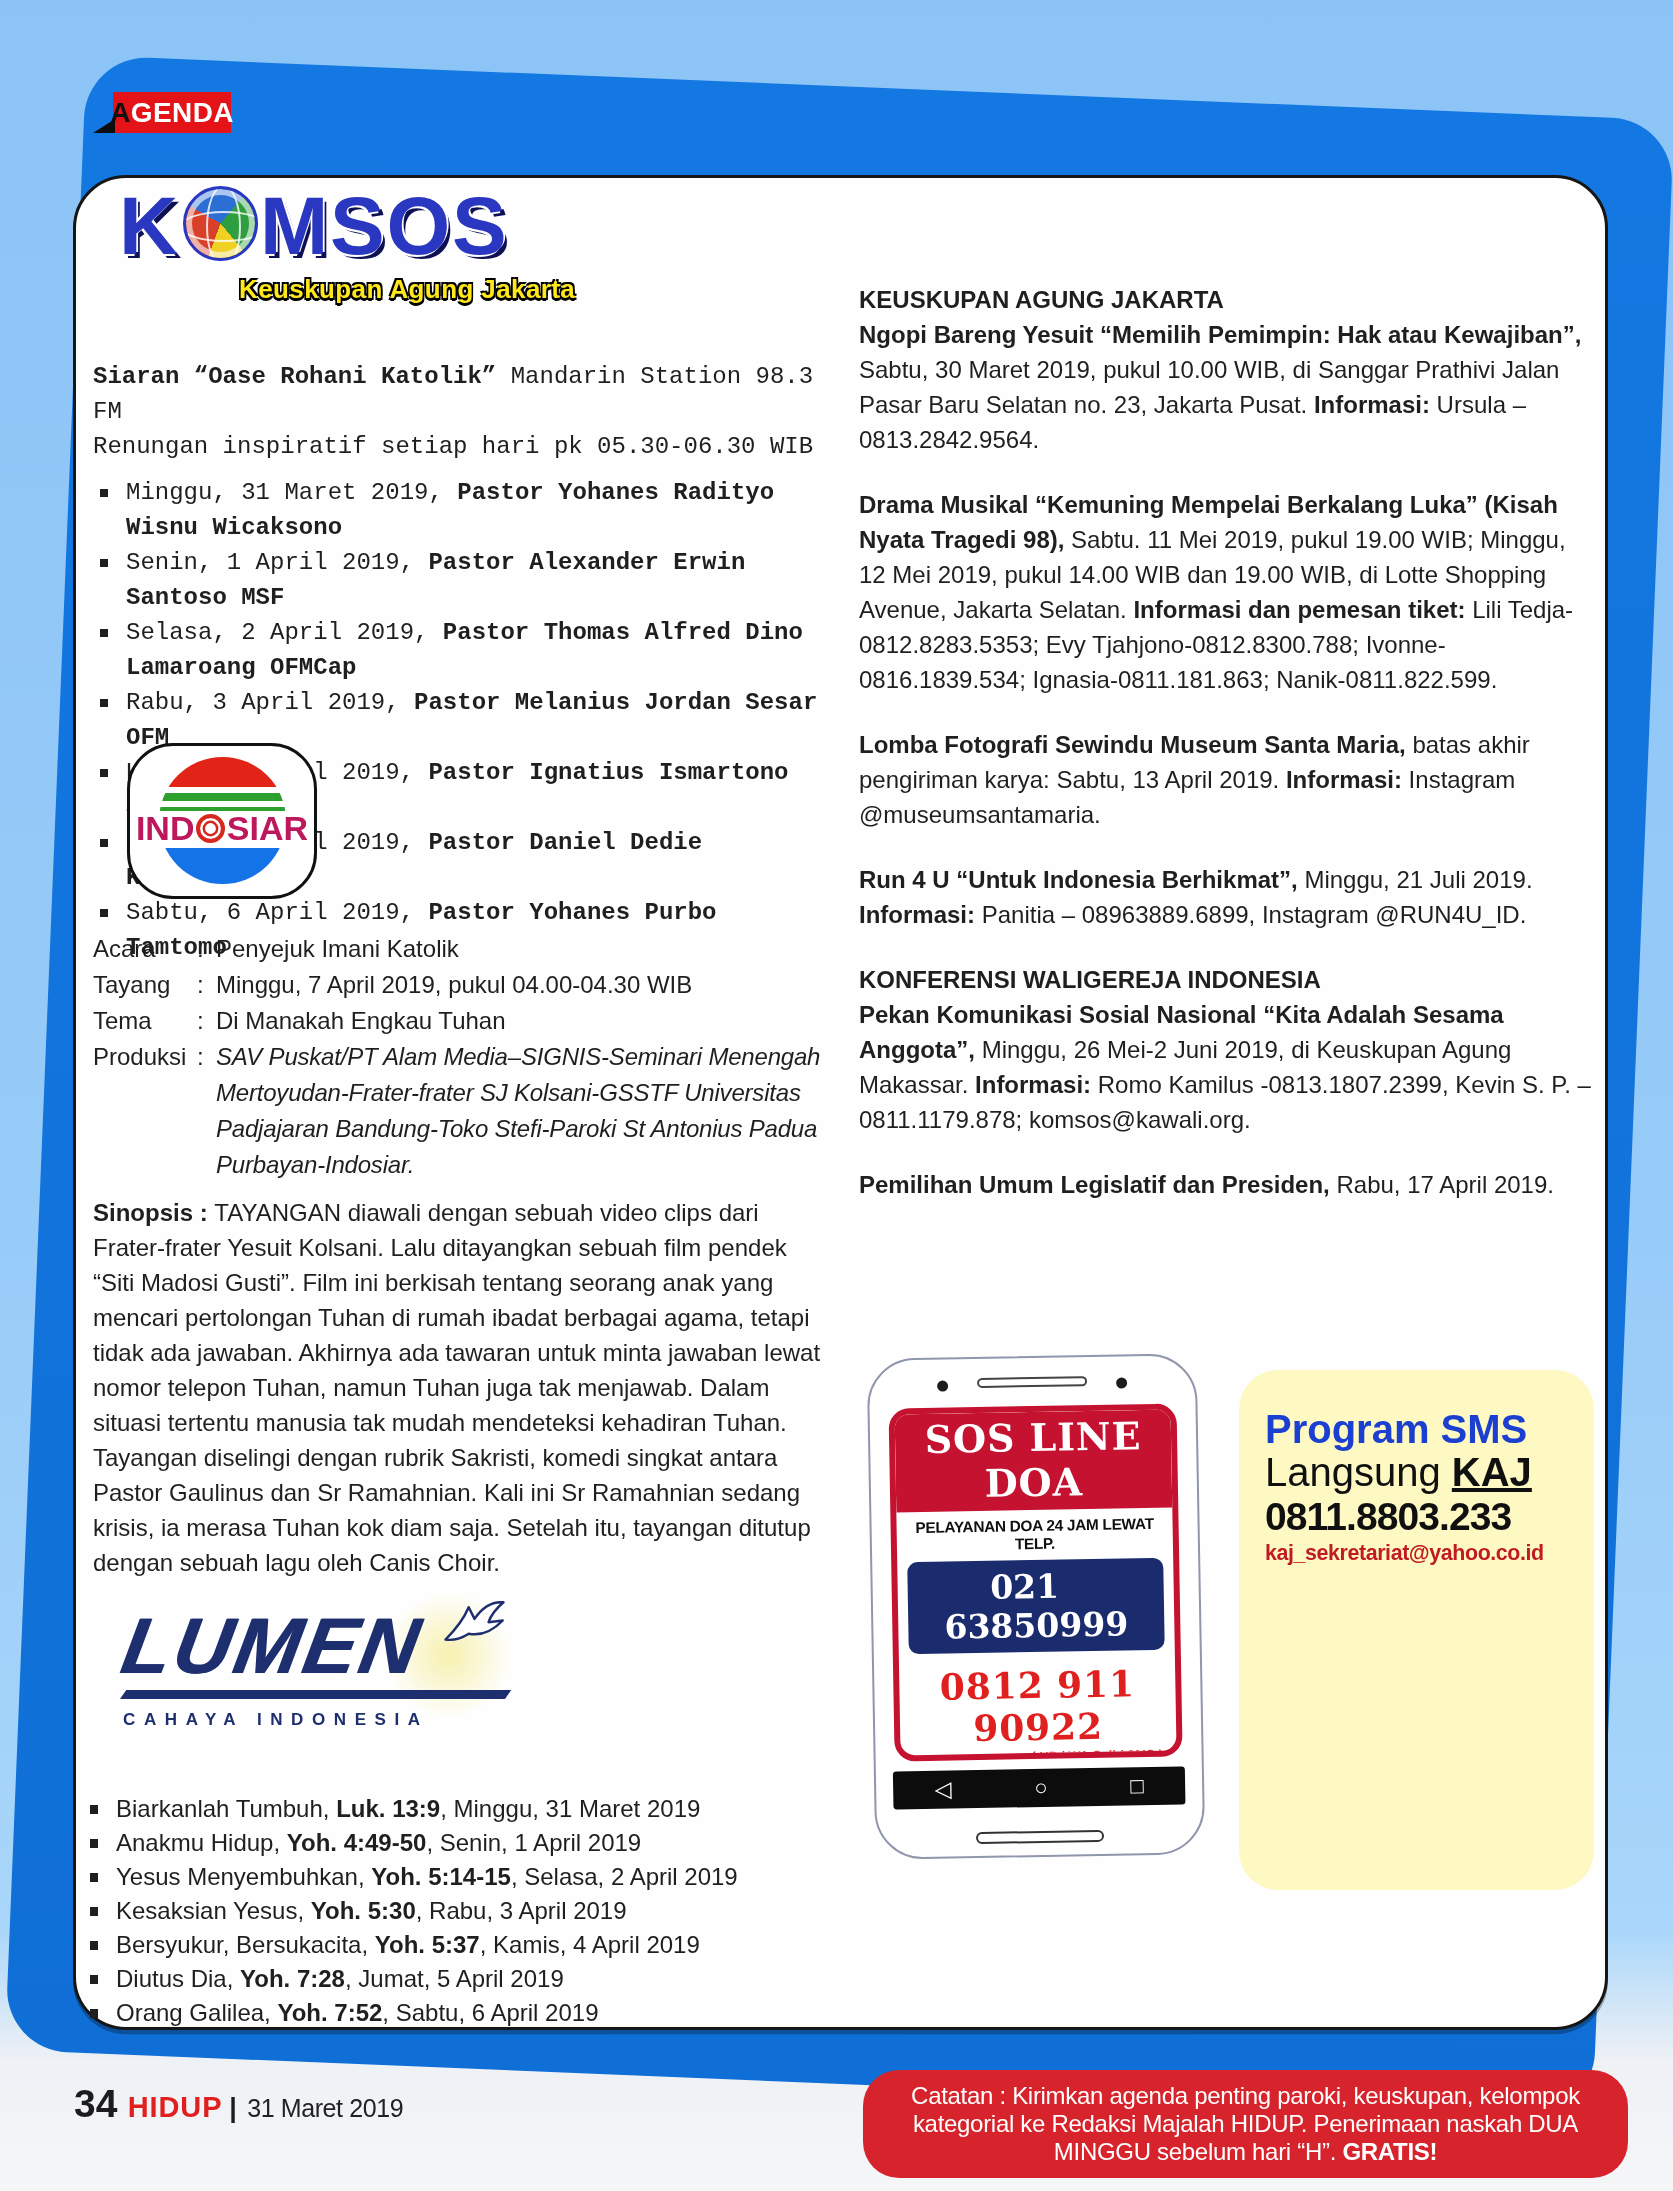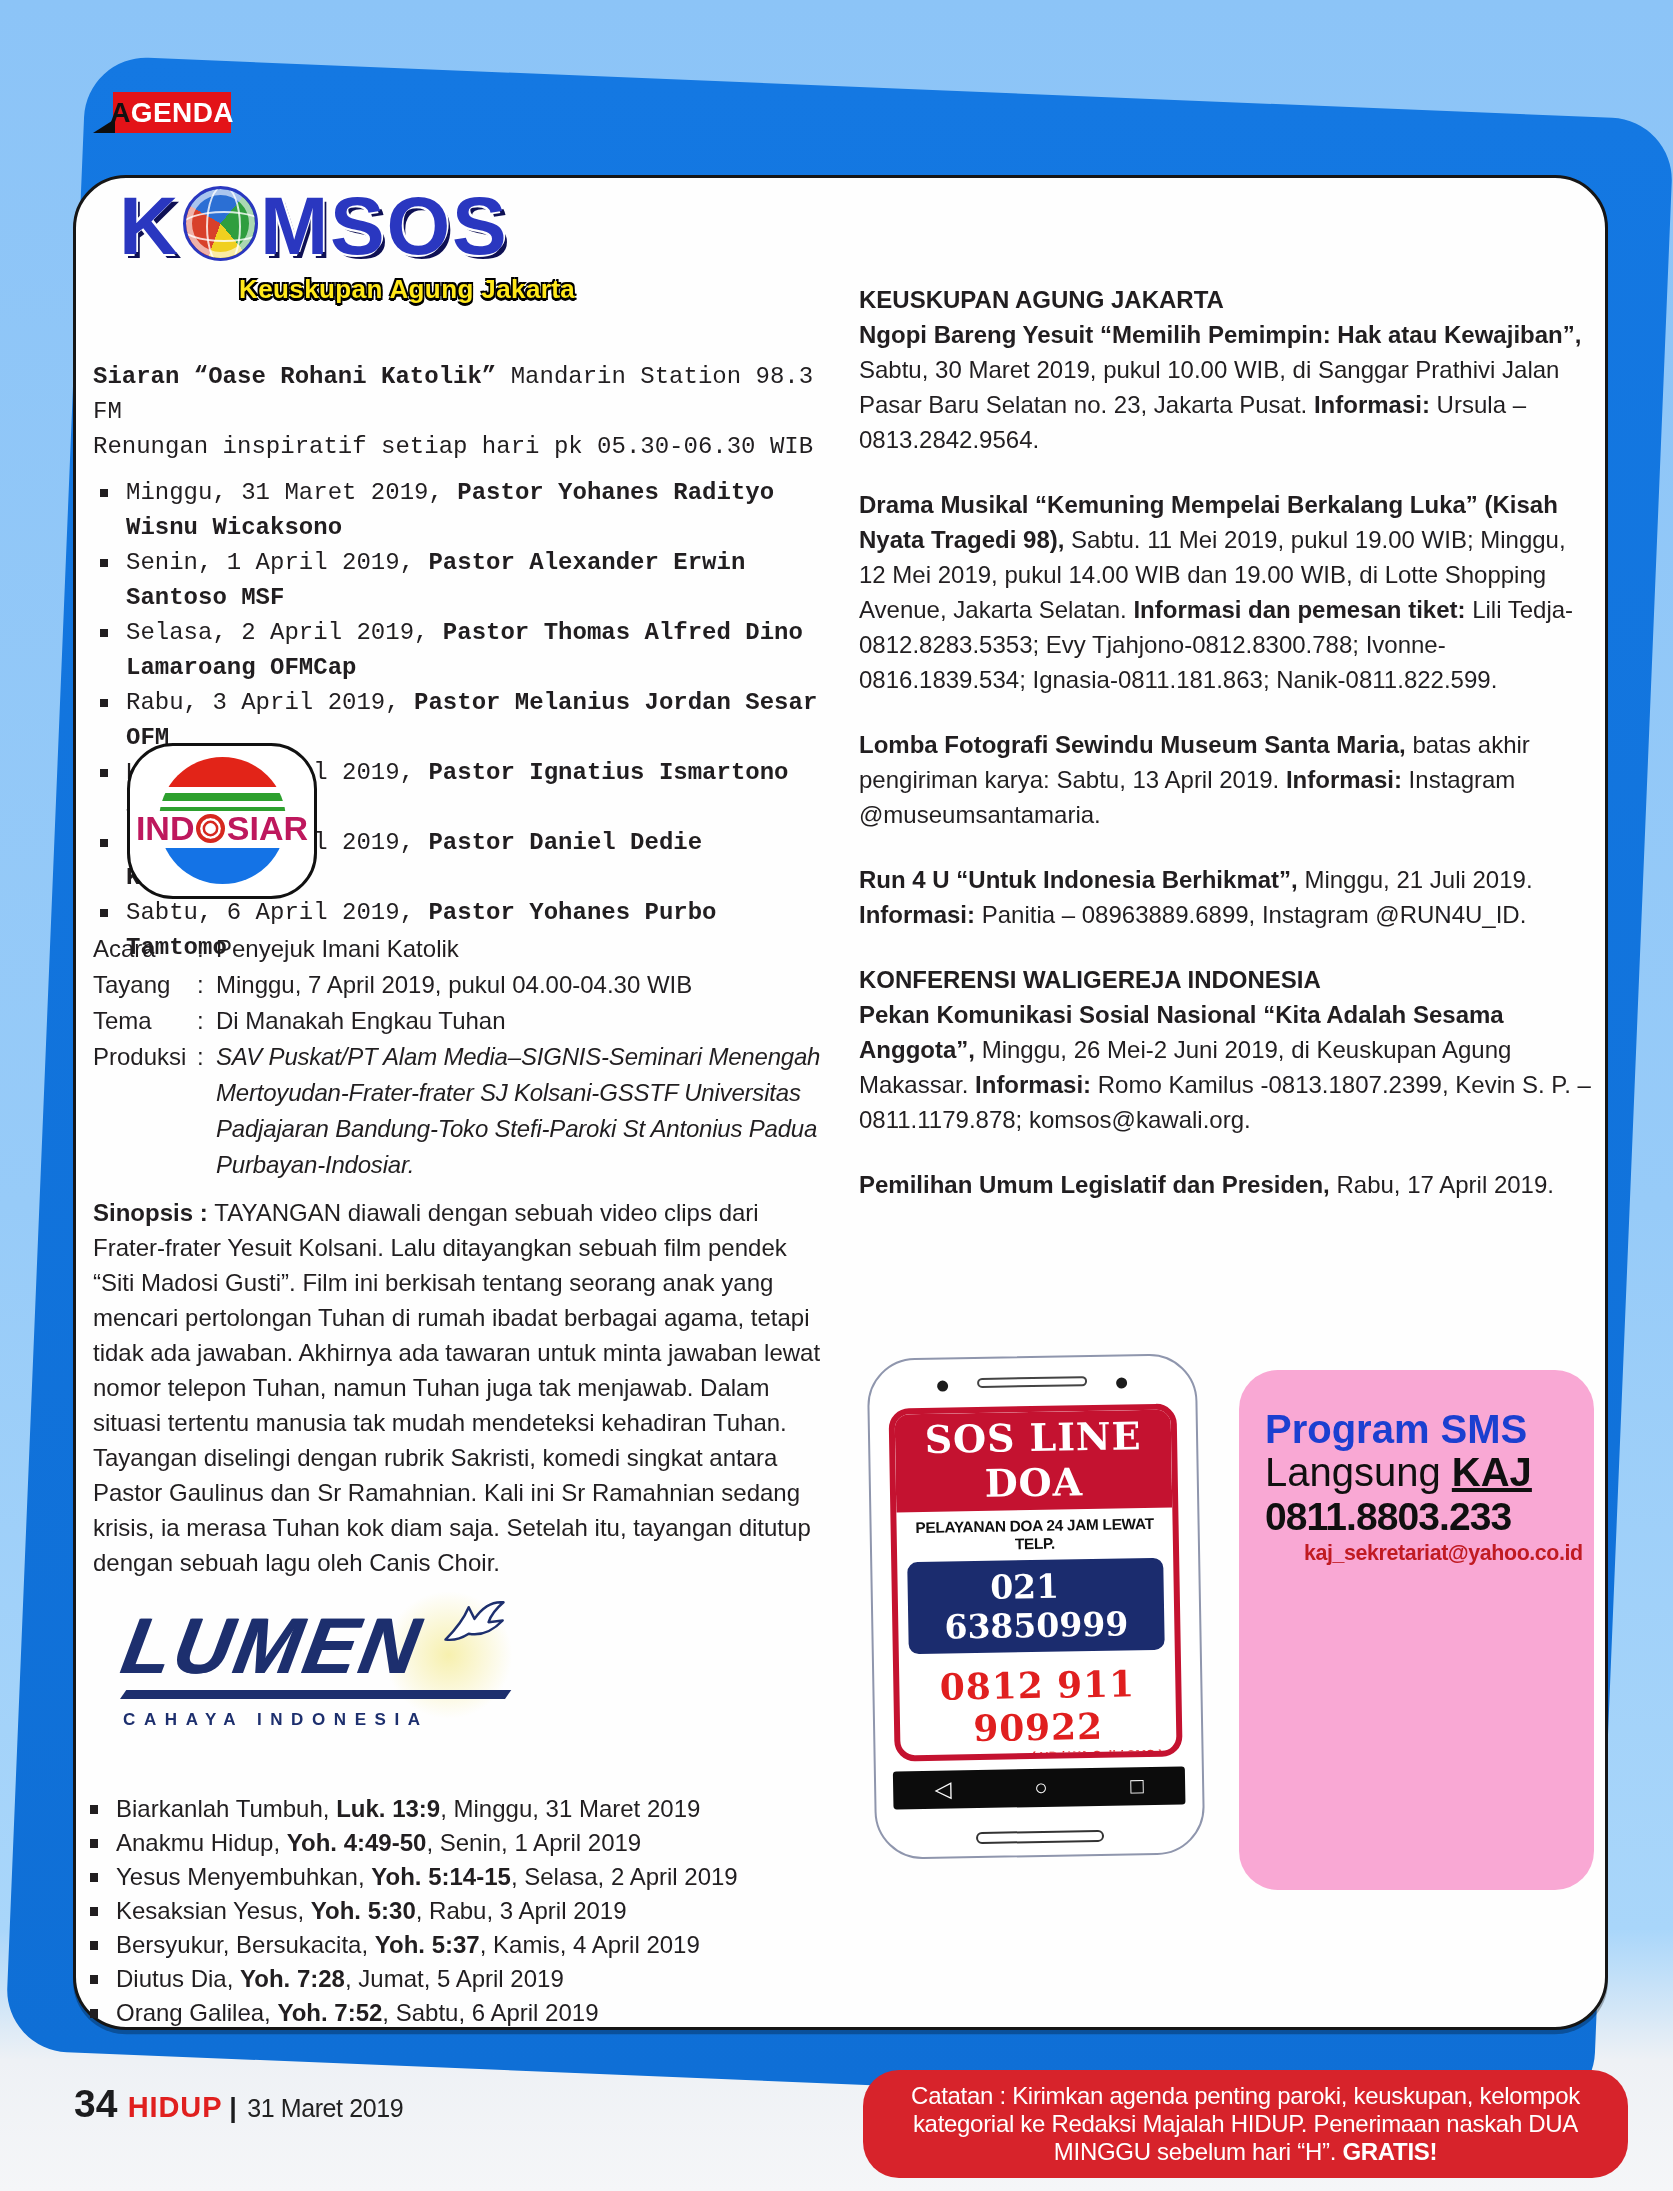--- a/index.html
+++ b/index.html
@@ -102,28 +102,28 @@
   .sos-red-num{color:#e01f1f;font-family:"DejaVu Serif",serif;font-weight:700;font-size:36px;text-align:center;
     margin-top:8.6px;letter-spacing:0.9px;}
   .sos-note{color:#e01f1f;font-weight:700;font-size:13px;text-align:right;padding-right:13.7px;margin-top:1.7px;}
   .sos-row{display:flex;justify-content:space-between;align-items:center;padding:3.4px 8.6px 1.7px;}
   .navbar{position:absolute;left:17px;right:17px;bottom:48px;height:38px;background:#0c0c0c;border-radius:3.4px;
     display:flex;justify-content:space-around;align-items:center;color:#fff;font-size:22px;}
   .home-slot{position:absolute;left:50%;bottom:12px;transform:translateX(-50%);width:128px;height:12px;
     border:2.6px solid #333;border-radius:7.7px;}
 
   
-  .smsbox{position:absolute;left:1163px;top:1192px;width:355px;height:520px;background:#f9a8d4;
+  .smsbox{position:absolute;left:1163px;top:1192px;width:355px;height:520px;background:#fef9c3;
     border-radius:39px;padding:38px 26px 26px;}
   .sms-title{color:#1b3fd0;font-weight:700;font-size:40px;line-height:1.05;}
   .sms-line2{color:#101010;font-size:40px;line-height:1.12;}
   .sms-line2 .kaj{font-weight:700;text-decoration:underline;}
   .sms-number{color:#101010;font-weight:700;font-size:39px;line-height:1.15;letter-spacing:-0.9px;}
   .sms-terms{margin-top:24px;font-size:22px;line-height:29px;color:#141414;letter-spacing:-0.3px;}
-  .sms-email{margin-top:1.7px;font-size:21.4px;font-weight:700;color:#c01b22;letter-spacing:-0.4px;margin-left:39px;}
+  .sms-email{margin-top:1.7px;font-size:21.4px;font-weight:700;color:#c01b22;letter-spacing:-0.4px;}
 
   
   .footer{position:absolute;left:74px;top:2082px;display:flex;align-items:baseline;gap:10.3px;}
   .f-page{font-size:39px;font-weight:700;color:#1c1c1e;}
   .f-brand{font-size:29px;font-weight:700;color:#e0201f;letter-spacing:0.9px;}
   .f-sep{font-size:27px;font-weight:700;color:#1c1c1e;margin-left:-3.4px;}
   .f-date{font-size:25px;color:#222;letter-spacing:-0.4px;}
 
   
   .notebox{position:absolute;left:863px;top:2070px;width:707px;height:91px;background:#d7232b;border-radius:36px;

